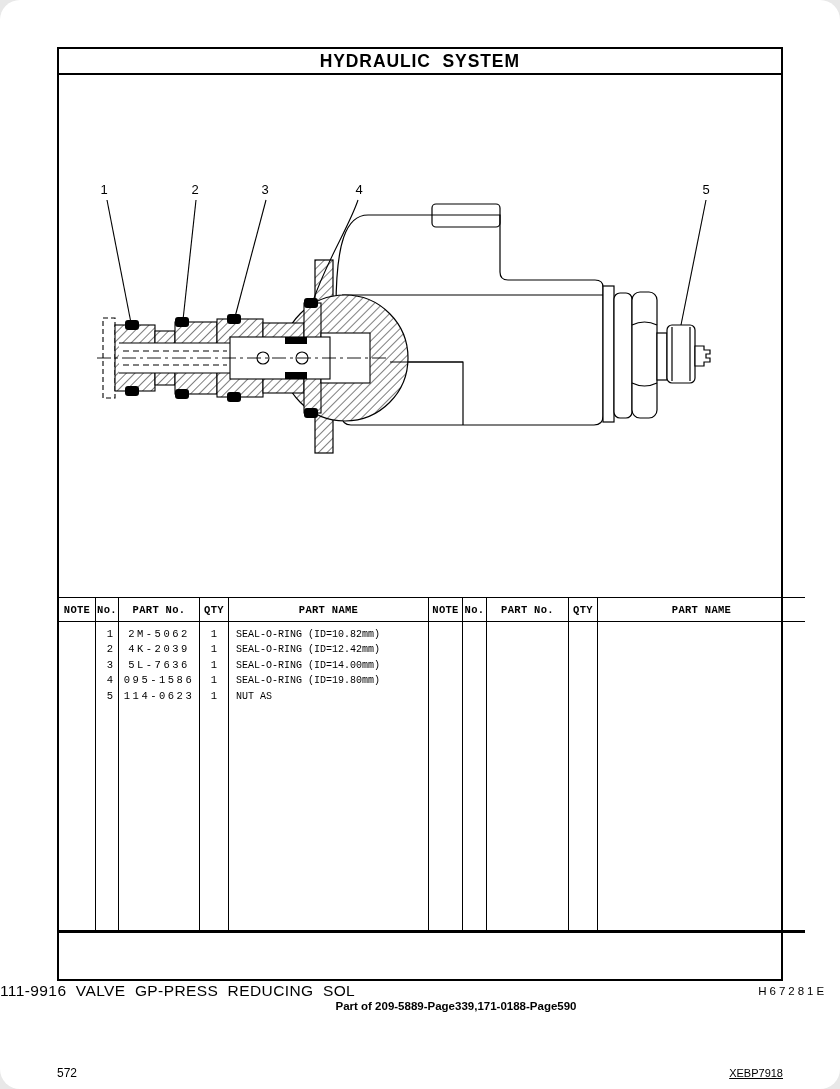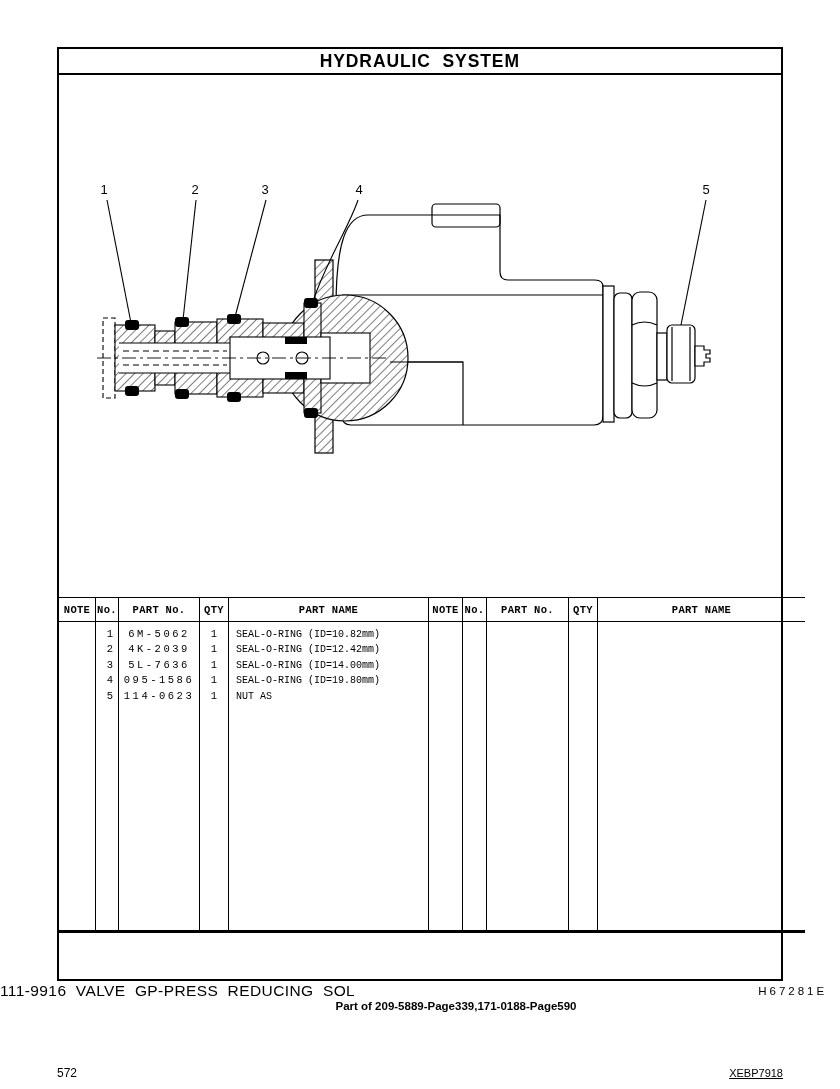--- a/index.html
+++ b/index.html
@@ -1,19 +1,20 @@
 <!DOCTYPE html>
 <html><head>
 <meta charset="utf-8">
 <style>
   html,body{margin:0;padding:0;background:#e8e8e8;}
   .page{
     position:relative;width:840px;height:1089px;background:#ffffff;
     font-family:"Liberation Sans",sans-serif;color:#000;overflow:hidden;
     margin:0 auto;
+    border-radius:20px;
   }
   .frame{
     position:absolute;left:57px;top:47px;width:722px;height:930px;
     border:2px solid #000;background:#fff;
   }
   .title-band{
     position:absolute;left:0;top:0;width:100%;height:24px;
     border-bottom:2px solid #000;
     display:flex;align-items:center;justify-content:center;
   }
@@ -184,21 +185,21 @@
 
       <div class="bcol"></div>
       <div class="bcol col-no">
         <div>1</div>
         <div>2</div>
         <div>3</div>
         <div>4</div>
         <div>5</div>
       </div>
       <div class="bcol col-pn">
-        <div>6M-5062</div>
+        <div>2M-5062</div>
         <div>4K-2039</div>
         <div>5L-7636</div>
         <div>095-1586</div>
         <div>114-0623</div>
       </div>
       <div class="bcol col-qty">
         <div>1</div>
         <div>1</div>
         <div>1</div>
         <div>1</div>

